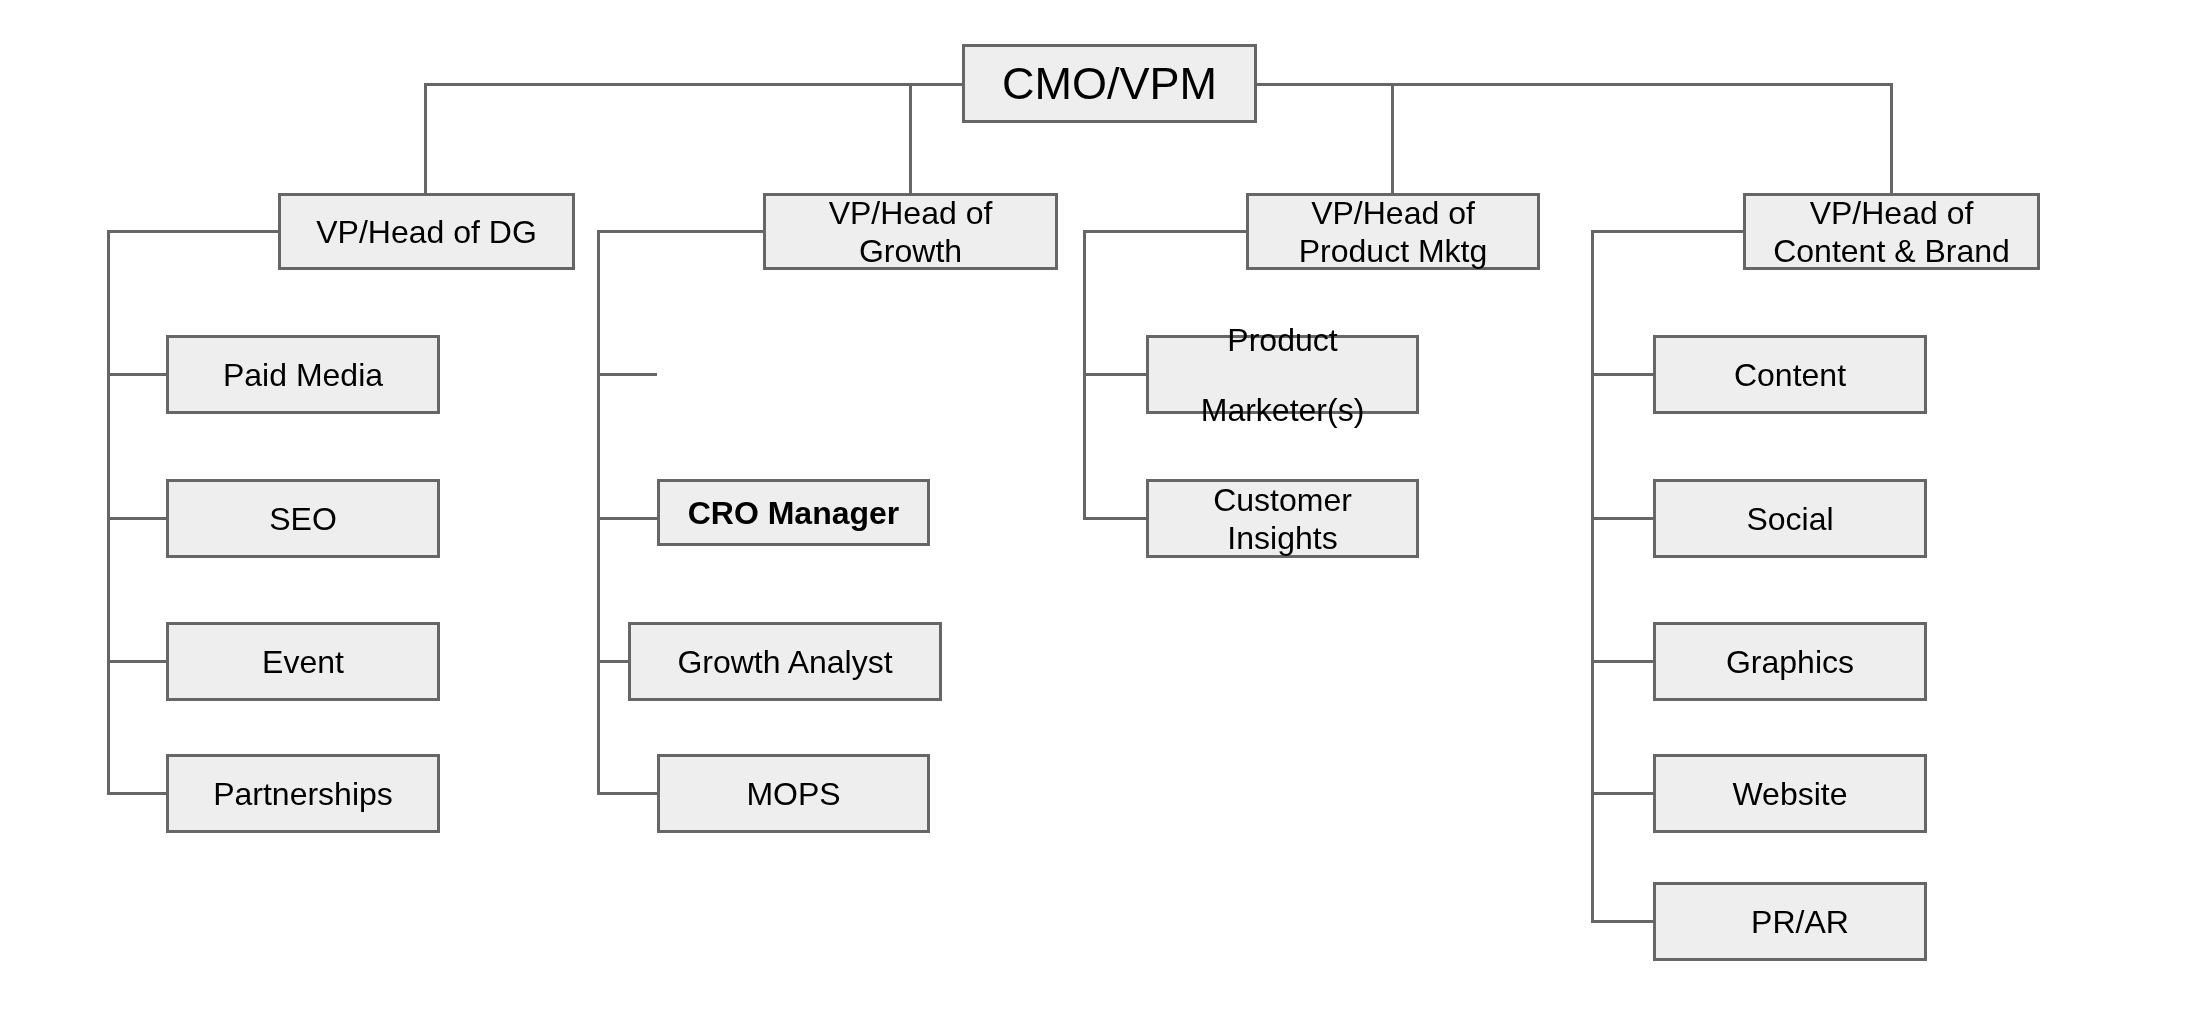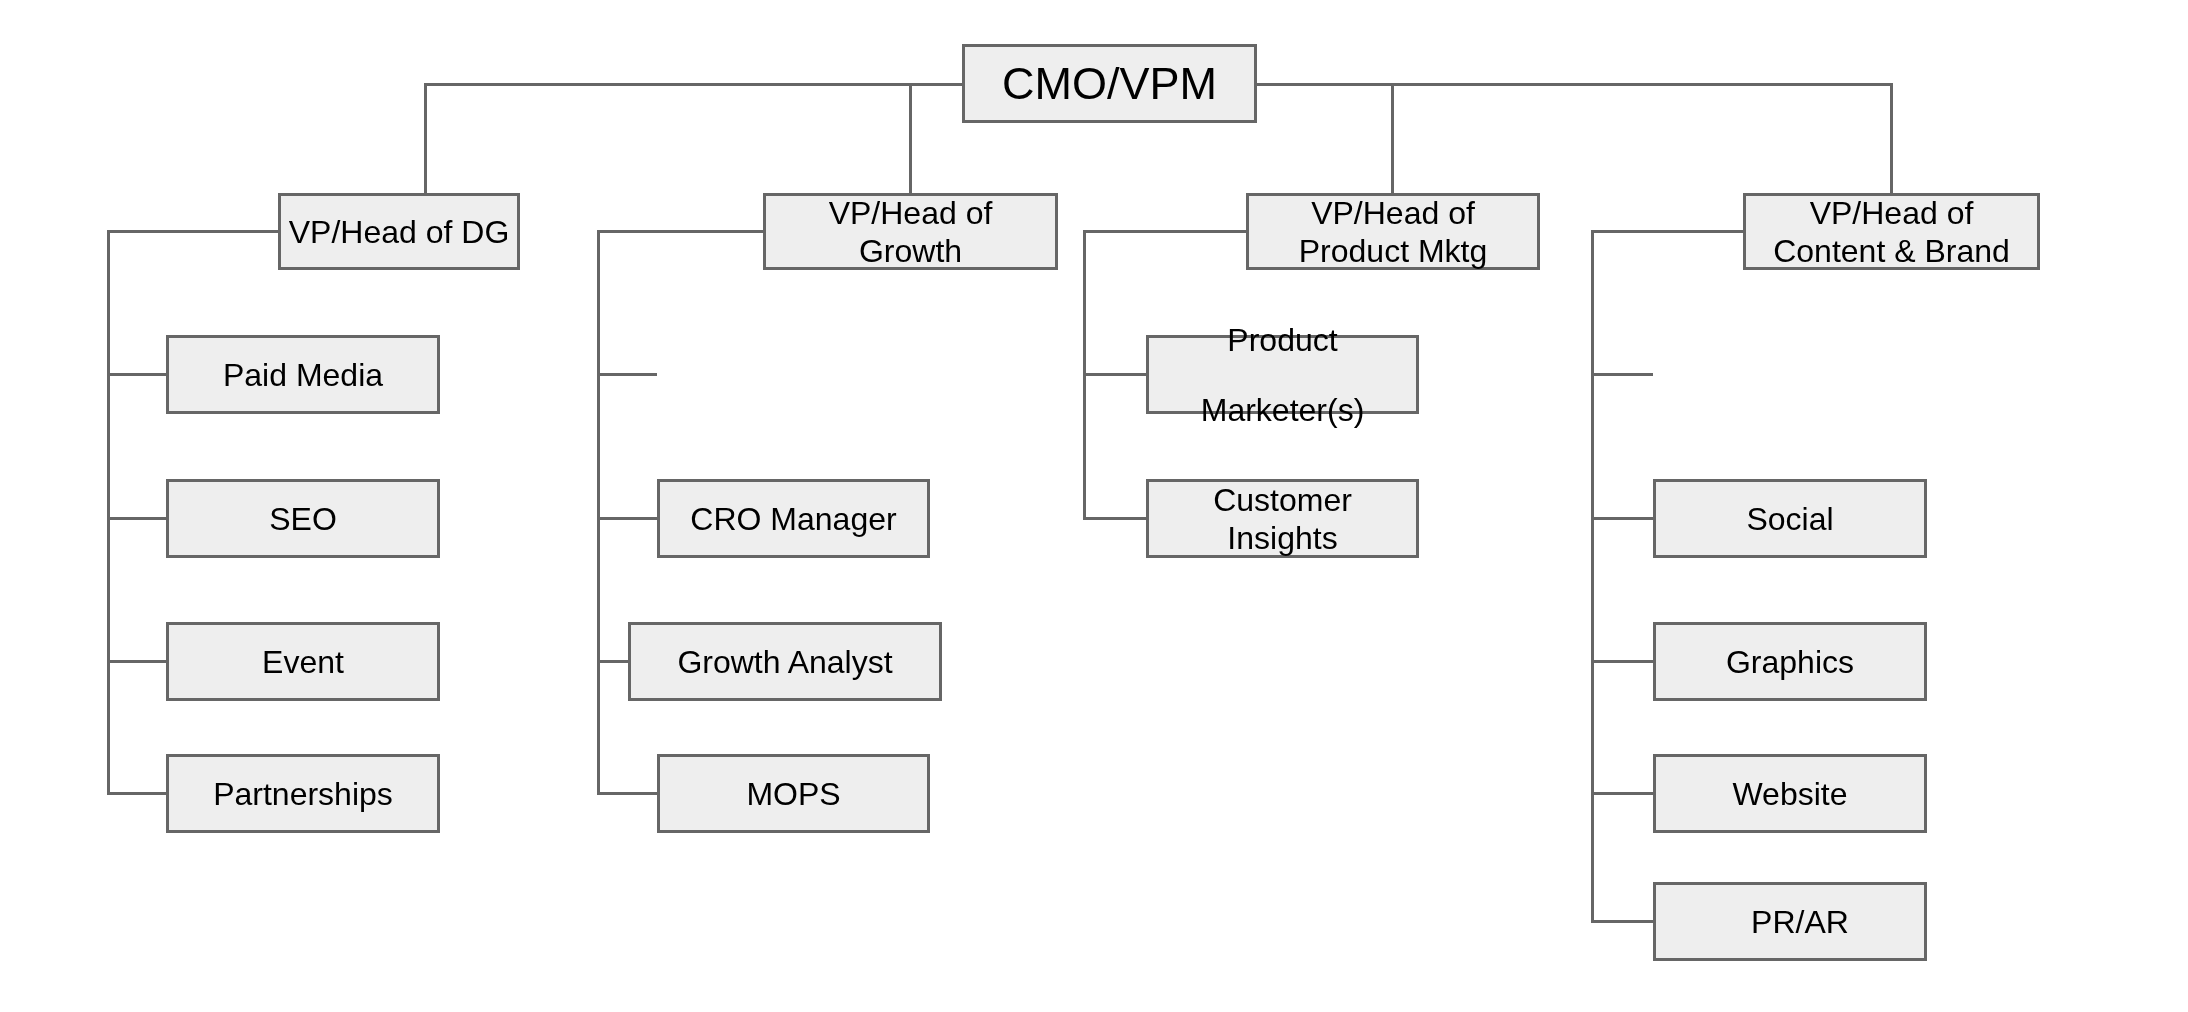--- a/index.html
+++ b/index.html
@@ -74,21 +74,21 @@
   <div class="line" style="left:1592px;top:373px;width:61px;height:3px;"></div>
   <div class="line" style="left:1592px;top:517px;width:61px;height:3px;"></div>
   <div class="line" style="left:1592px;top:660px;width:61px;height:3px;"></div>
   <div class="line" style="left:1592px;top:792px;width:61px;height:3px;"></div>
   <div class="line" style="left:1592px;top:920px;width:61px;height:3px;"></div>
 
   <div class="node root" style="left:962px;top:44px;width:295px;height:79px;">
       <div>CMO/VPM</div>
     </div>
 
-  <div class="node" style="left:278px;top:193px;width:242px;height:77px;">
+  <div class="node" style="left:278px;top:193px;width:297px;height:77px;">
       <div>VP/Head of DG</div>
     </div>
   <div class="node" style="left:763px;top:193px;width:295px;height:77px;">
       <div>VP/Head of</div>
       <div>Growth</div>
     </div>
   <div class="node" style="left:1246px;top:193px;width:294px;height:77px;">
       <div>VP/Head of</div>
       <div>Product Mktg</div>
     </div>
@@ -103,39 +103,42 @@
   <div class="node" style="left:166px;top:479px;width:274px;height:79px;">
       <div>SEO</div>
     </div>
   <div class="node" style="left:166px;top:622px;width:274px;height:79px;">
       <div>Event</div>
     </div>
   <div class="node" style="left:166px;top:754px;width:274px;height:79px;">
       <div>Partnerships</div>
     </div>
 
-  <div class="node" style="left:657px;top:479px;width:273px;height:79px;">
+  <div class="node" style="left:657px;top:479px;width:273px;height:67px;font-weight:bold;">
       <div>CRO Manager</div>
     </div>
   <div class="node" style="left:628px;top:622px;width:314px;height:79px;">
       <div>Growth Analyst</div>
     </div>
   <div class="node" style="left:657px;top:754px;width:273px;height:79px;">
       <div>MOPS</div>
     </div>
 
   <div class="node" style="left:1146px;top:335px;width:273px;height:79px;gap:32px;">
       <div>Product</div>
       <div>Marketer(s)</div>
     </div>
   <div class="node" style="left:1146px;top:479px;width:273px;height:79px;">
       <div>Customer</div>
       <div>Insights</div>
     </div>
 
+  <div class="node" style="left:1653px;top:335px;width:274px;height:79px;">
+      <div>Content</div>
+    </div>
   <div class="node" style="left:1653px;top:479px;width:274px;height:79px;">
       <div>Social</div>
     </div>
   <div class="node" style="left:1653px;top:622px;width:274px;height:79px;">
       <div>Graphics</div>
     </div>
   <div class="node" style="left:1653px;top:754px;width:274px;height:79px;">
       <div>Website</div>
     </div>
   <div class="node" style="left:1653px;top:882px;width:274px;height:79px;padding-left:20px;">

